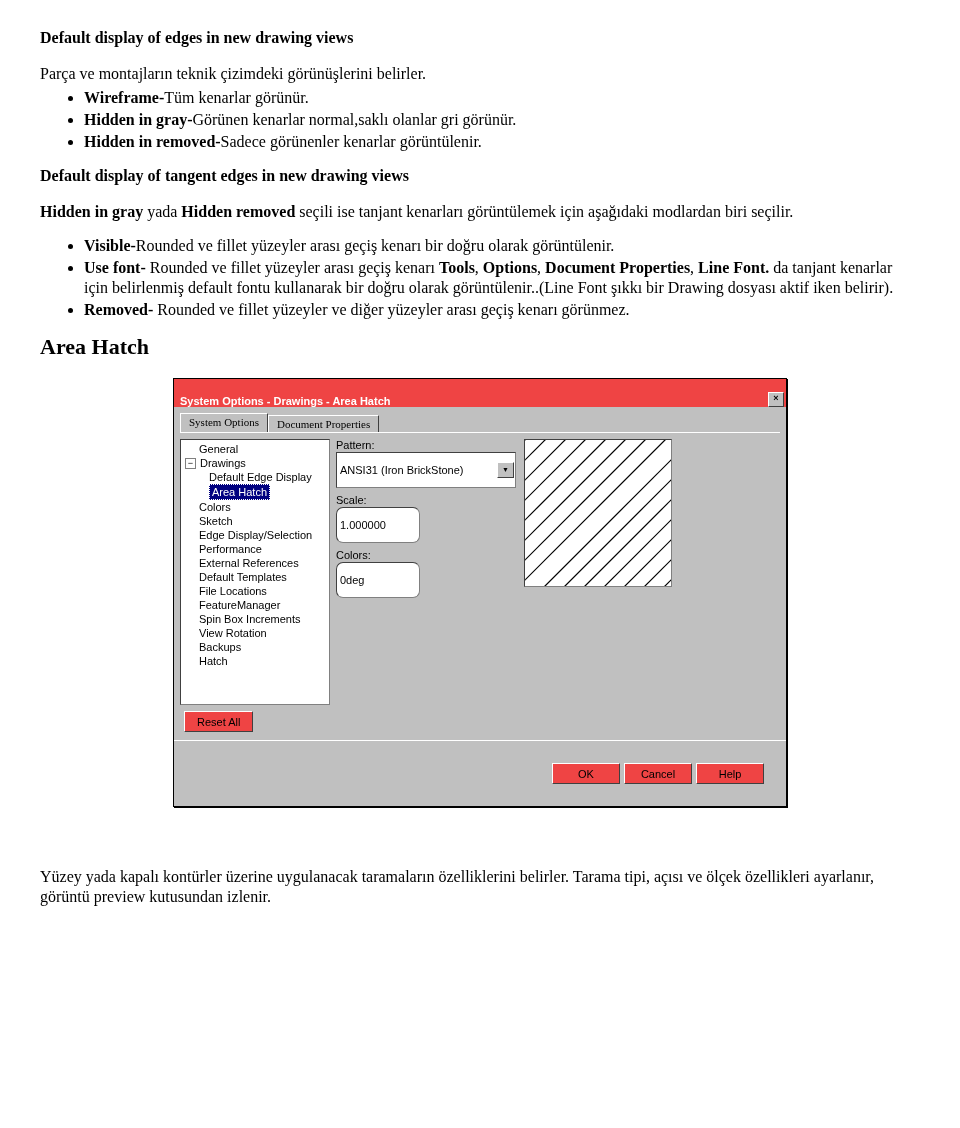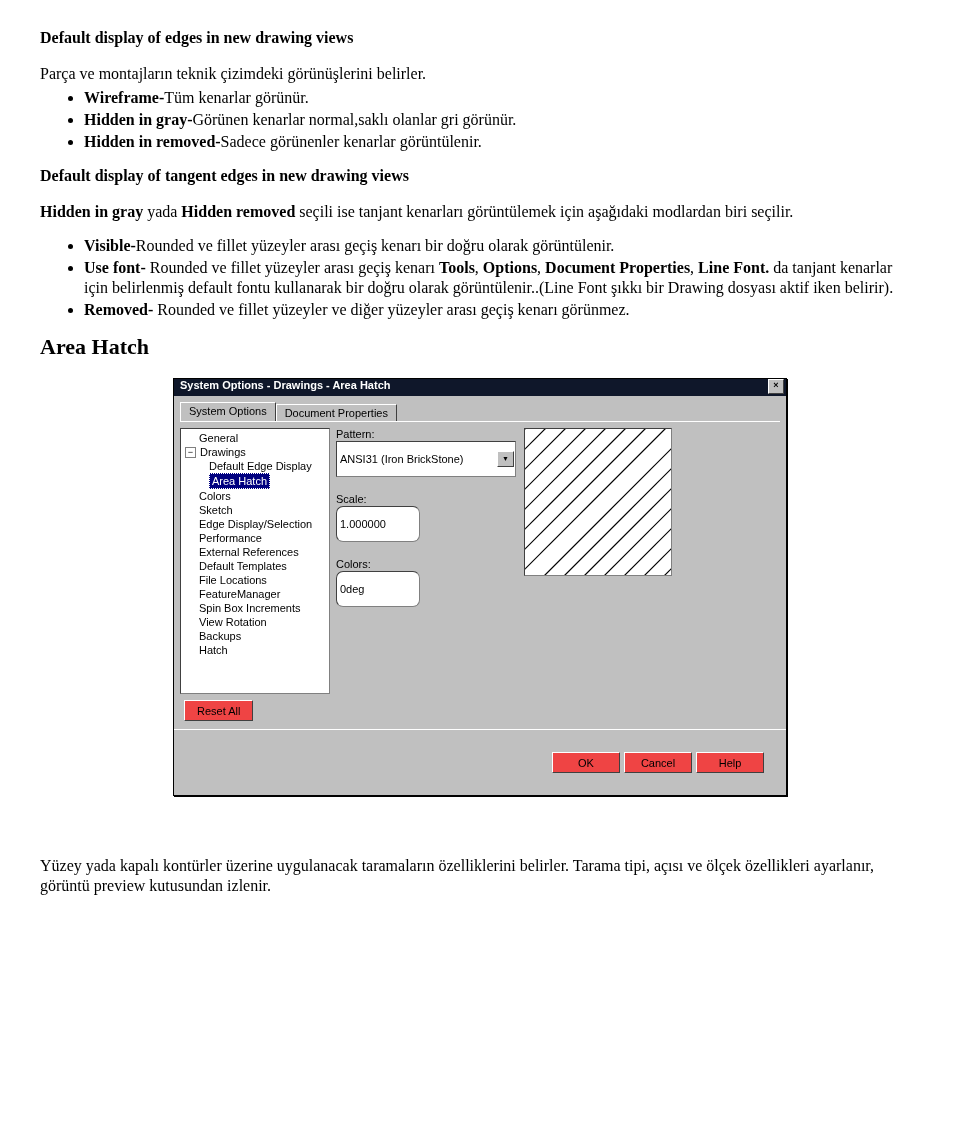--- a/index.html
+++ b/index.html
@@ -22,43 +22,44 @@
   .dialog {
     width: 612px;
     background: #c0c0c0;
     border: 1px solid #000;
     box-shadow: 1px 1px 0 #000;
     font-family: Tahoma, Arial, sans-serif;
     font-size: 11px;
     color: #000;
   }
   .titlebar {
-    background: #0f172a;
+    background: #ef4444;
     color: #fff;
     display: flex;
-    align-items: flex-start;
+    align-items: flex-end;
     justify-content: space-between;
-    height: 17px;
+    height: 28px;
     padding: 0 2px 0 6px;
     font-weight: bold;
   }
   .titlebar-btn {
     background: #c0c0c0;
     border: 1px solid #fff;
     border-right-color: #404040;
     border-bottom-color: #404040;
     width: 14px; height: 13px;
     font-size: 9px; line-height: 11px;
     text-align: center;
     color: #000;
   }
   .tabs {
     display: flex;
     padding: 6px 6px 0 6px;
     gap: 0;
+    font-family: Liberation Serif, serif;
   }
   .tab {
     background: #c0c0c0;
     border: 1px solid #808080;
     border-bottom: none;
     padding: 2px 8px;
     font-size: 11px;
     position: relative;
   }
   .tab.active {
@@ -118,21 +119,21 @@
     padding: 0 2px;
     border: 1px dotted #fff;
   }
 
   .right-pane {
     flex: 1;
     display: flex;
     gap: 8px;
   }
   .fields { width: 180px; }
-  .field-row { margin-bottom: 16px; }
+  .field-row { margin-bottom: 6px; }
   .field-row .lbl { display: block; font-size: 11px; margin-bottom: 1px; }
   .combo, .txt {
     width: 100%;
     background: #fff;
     border: 1px solid #808080;
     border-top-color: #404040;
     border-left-color: #404040;
     height: 36px;
     font-size: 11px;
     display: flex;

